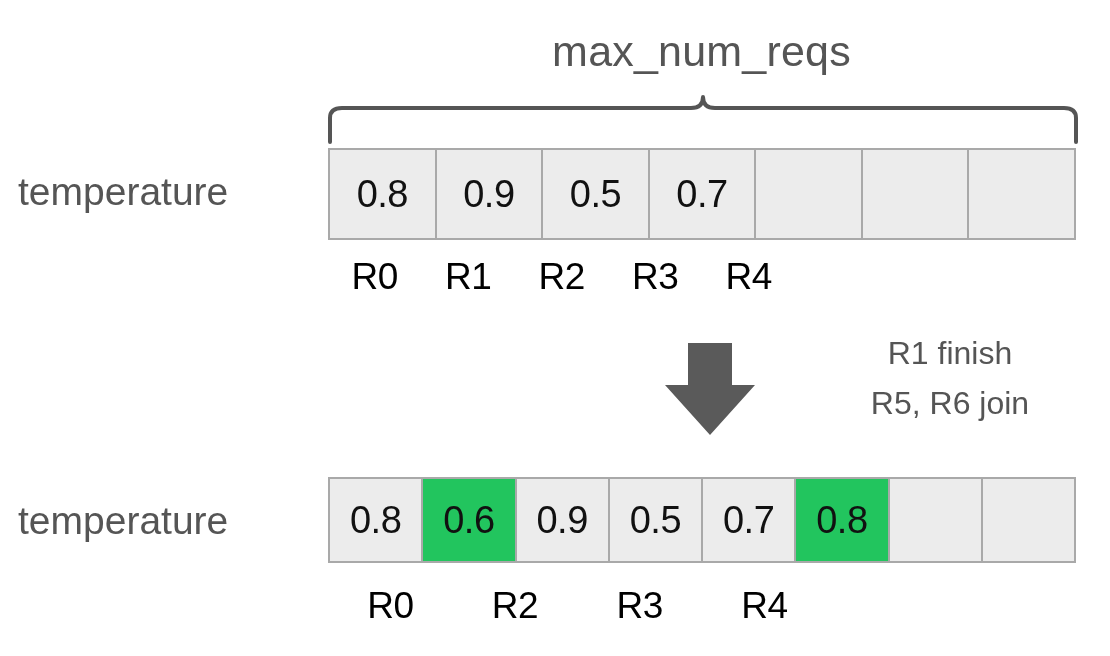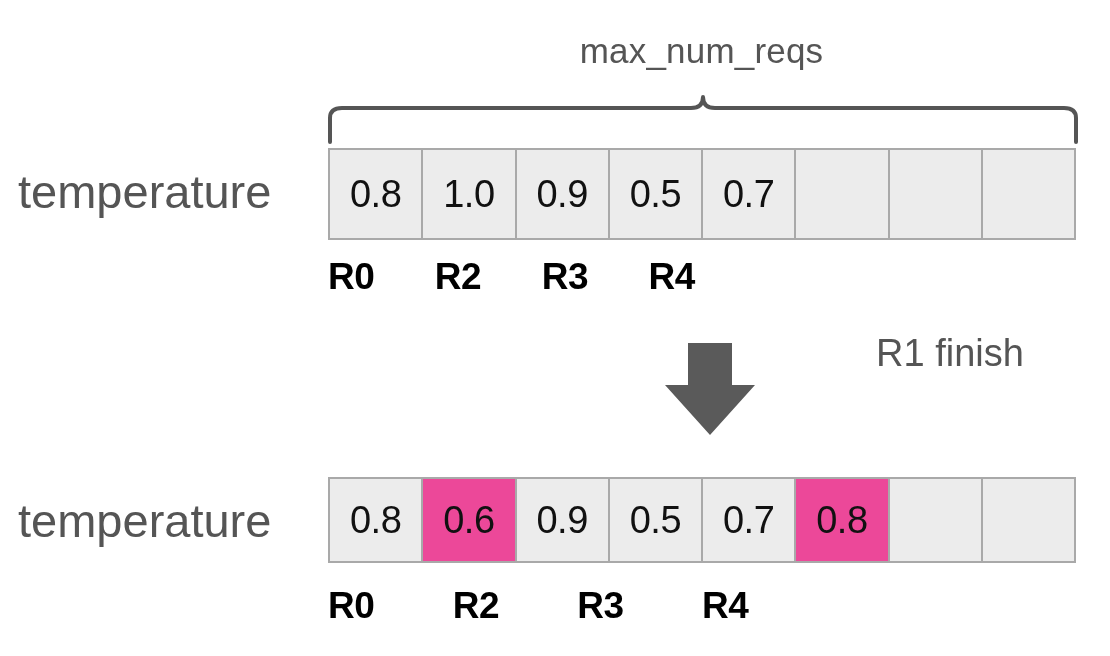--- a/index.html
+++ b/index.html
@@ -15,41 +15,41 @@
     font-family: "Liberation Sans", sans-serif;
   }
 
   
   #title {
     position: absolute;
     left: 328px;
     top: 26px;
     width: 747px;
     text-align: center;
-    font-size: 35px;
+    font-size: 43px;
     line-height: 50px;
     color: #555555;
     letter-spacing: 0.2px;
     white-space: nowrap;
   }
 
   
   #brace-wrap {
     position: absolute;
     left: 322px;
     top: 82px;
     width: 762px;
     height: 62px;
   }
   #brace-wrap svg { display: block; }
 
   
   .row-label {
     position: absolute;
-    font-size: 47px;
+    font-size: 39px;
     line-height: 46px;
     color: #555555;
     white-space: nowrap;
   }
   #label-row1 { left: 18px; top: 169px; }
   #label-row2 { left: 18px; top: 498px; }
 
   
   .cell-row {
     position: absolute;
@@ -68,59 +68,59 @@
     border-right: 2px solid #a9a9a9;
     background: #ececec;
     display: flex;
     align-items: center;
     justify-content: center;
     font-size: 38px;
     color: #111111;
     letter-spacing: -0.5px;
   }
   .cell:last-child { border-right: none; }
-  .cell.highlight { background: #ec4899; }
+  .cell.highlight { background: #22c55e; }
   .cell.empty { color: transparent; }
 
   
   .ticks {
     position: absolute;
     left: 328px;
     width: 748px;
     display: flex;
   }
   #ticks-row1 { top: 255px; }
   #ticks-row2 { top: 584px; }
   .tick {
     flex: 1 1 0;
+    text-align: center;
     font-size: 37px;
     line-height: 44px;
     color: #000000;
     letter-spacing: -0.5px;
-    font-weight: bold;
   }
 
   
   #transition-arrow {
     position: absolute;
     left: 662px;
     top: 341px;
     width: 96px;
     height: 96px;
   }
   #transition-arrow svg { display: block; }
 
   
   #annotation {
     position: absolute;
     left: 820px;
     top: 328px;
     width: 260px;
     text-align: center;
-    font-size: 38px;
+    font-size: 32px;
     line-height: 50px;
     color: #555555;
     white-space: nowrap;
   }
 </style>
 </head>
 <body>
 
 <div id="title">max_num_reqs</div>
 
@@ -135,47 +135,48 @@
              L 742 26
              Q 754 26 754 36
              L 754 60" fill="none" stroke="#555555" stroke-width="4" stroke-linecap="round" stroke-linejoin="round"></path>
   </svg>
 </div>
 
 <div class="row-label" id="label-row1">temperature</div>
 
 <div class="cell-row" id="table-row1">
   <div class="cell">0.8</div>
-  <div class="cell">1.0</div>
   <div class="cell">0.9</div>
   <div class="cell">0.5</div>
   <div class="cell">0.7</div>
   <div class="cell empty"></div>
   <div class="cell empty"></div>
   <div class="cell empty"></div>
 </div>
 
 <div class="ticks" id="ticks-row1">
   <div class="tick">R0</div>
+  <div class="tick">R1</div>
   <div class="tick">R2</div>
   <div class="tick">R3</div>
   <div class="tick">R4</div>
   <div class="tick"></div>
   <div class="tick"></div>
   <div class="tick"></div>
 </div>
 
 <div id="transition-arrow">
   <svg width="96" height="96" viewBox="0 0 96 96">
     <path d="M 26 2 L 70 2 L 70 44 L 93 44 L 48 94 L 3 44 L 26 44 Z" fill="#5a5a5a"></path>
   </svg>
 </div>
 
 <div id="annotation">
   <div>R1 finish</div>
+  <div>R5, R6 join</div>
 </div>
 
 <div class="row-label" id="label-row2">temperature</div>
 
 <div class="cell-row" id="table-row2">
   <div class="cell">0.8</div>
   <div class="cell highlight">0.6</div>
   <div class="cell">0.9</div>
   <div class="cell">0.5</div>
   <div class="cell">0.7</div>

